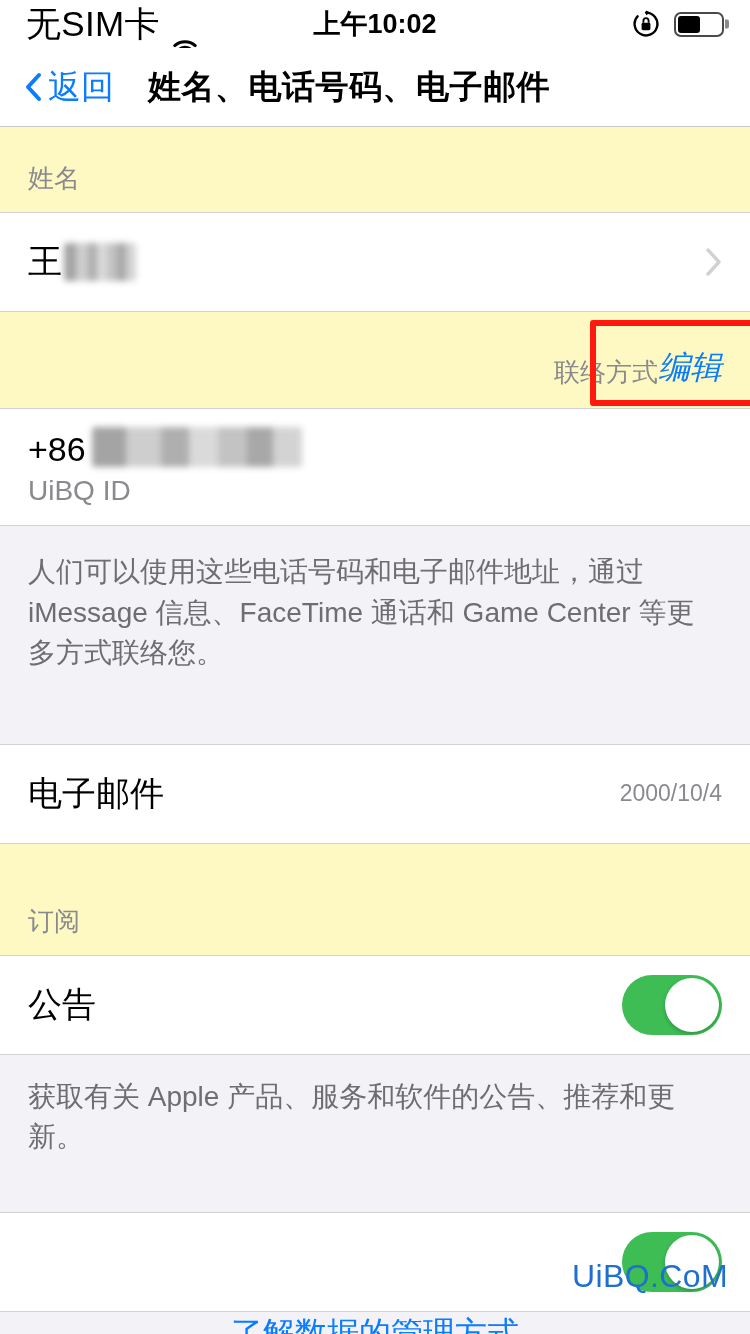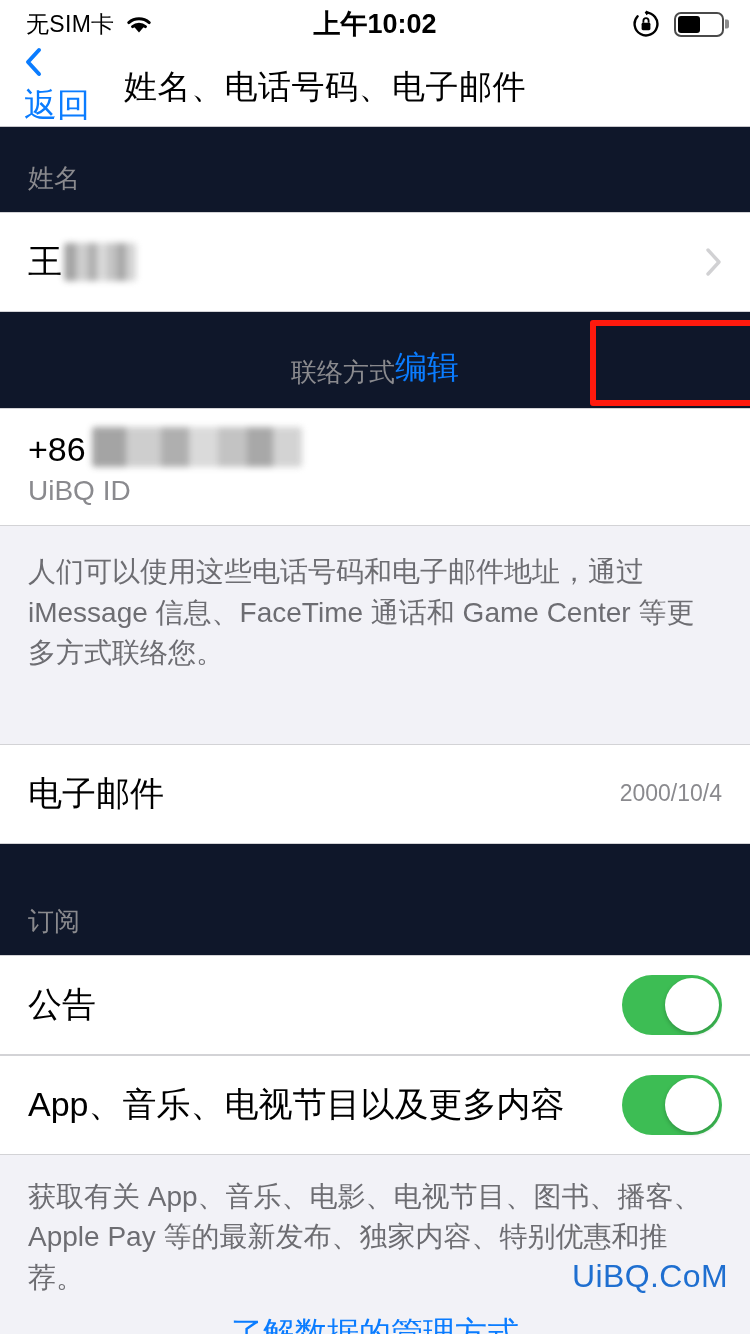--- a/index.html
+++ b/index.html
@@ -10,21 +10,21 @@
     -webkit-font-smoothing:antialiased;
     overflow:hidden;
   }
   .screen { position:relative; width:750px; height:1334px; background:#f2f2f7; overflow:hidden; }
 
   
   .statusbar {
     position:relative; height:48px; background:#fff;
     display:flex; align-items:center; padding:0 26px;
   }
-  .sb-left { display:flex; align-items:center; gap:10px; font-size:23px; color:#000; letter-spacing:.3px; white-space:nowrap; }
+  .sb-left { display:flex; align-items:flex-end; gap:10px; font-size:35px; color:#000; letter-spacing:.3px; white-space:nowrap; }
   .sb-center {
     position:absolute; left:0; right:0; text-align:center;
     font-size:27px; font-weight:bold; color:#000; pointer-events:none;
   }
   .sb-right { margin-left:auto; display:flex; align-items:center; gap:14px; }
   .wifi { display:inline-block; width:30px; height:22px; }
   .rotlock { width:28px; height:28px; }
   .battery {
     width:50px; height:25px; border:2.5px solid #4a4a4a; border-radius:7px;
     position:relative; display:flex; align-items:center; padding:2px;
@@ -33,33 +33,33 @@
     content:""; position:absolute; right:-7px; top:50%; transform:translateY(-50%);
     width:4px; height:9px; background:#8c8c8c; border-radius:0 2px 2px 0;
   }
   .battery .lvl { height:100%; background:#000; border-radius:3px; }
 
   
   .navbar {
     height:78px; background:#fff; display:flex; align-items:center;
     padding:0 24px; position:relative;
   }
-  .back { display:flex; align-items:flex-start; gap:6px; color:#0a7cff; cursor:pointer;flex-direction:column; }
+  .back { display:flex; align-items:center; gap:6px; color:#0a7cff; cursor:pointer; }
   .back .chev-l { width:18px; height:30px; }
   .back-label { font-size:33px; color:#0a7cff; }
-  .nav-title { font-size:33px; font-weight:normal; color:#000; margin-left:34px; letter-spacing:.5px; }
+  .nav-title { font-size:33px; font-weight:bold; color:#000; margin-left:34px; letter-spacing:.5px; }
 
   
   .sep-top { border-top:1px solid #c8c7cc; }
   .group-hdr {
-    background:#0f172a; padding:34px 28px 16px 28px;
+    background:#fef9c3; padding:34px 28px 16px 28px;
     font-size:26px; color:#8a8a8e; position:relative;
   }
-  .group-hdr.with-action { display:flex; align-items:flex-end; justify-content:center; padding-bottom:18px; }
-  .hdr-action { font-size:32px; color:#0a7cff; cursor:pointer; }
+  .group-hdr.with-action { display:flex; align-items:flex-end; justify-content:flex-end; padding-bottom:18px; }
+  .hdr-action { font-size:32px; color:#0a7cff; cursor:pointer;font-style:italic; }
 
   .cell {
     background:#fff; min-height:100px; display:flex; align-items:center;
     padding:0 28px; border-top:1px solid #d3d3d6; border-bottom:1px solid #d3d3d6;
   }
   .cell-title { font-size:34px; color:#000; }
   .cell-value { margin-left:auto; font-size:23px; color:#8a8a8e; }
   .chev-r { margin-left:auto; width:18px; height:30px; opacity:.45; }
 
   .footnote {
@@ -191,23 +191,23 @@
   <div class="group-hdr" style="padding-top:60px">
     <span>订阅</span>
   </div>
 
   <div class="cell">
     <span class="cell-title">公告</span>
     <span class="toggle">
         <span class="knob"></span>
       </span>
   </div>
-
-  <div class="cell">
-    <span class="cell-title">App、音乐、电视节目以及更多内容</span>
+  <div class="footnote" style="padding-bottom:54px">获取有关 Apple 产品、服务和软件的公告、推荐和更新。</div>
+
+  <div class="cell">
     <span class="toggle">
         <span class="knob"></span>
       </span>
   </div>
   <div class="footnote">获取有关 App、音乐、电影、电视节目、图书、播客、Apple Pay 等的最新发布、独家内容、特别优惠和推荐。</div>
 
   <div class="hl-box"></div>
 
   <div class="watermark">UiBQ.CoM</div>
   <div class="bottom-link">了解数据的管理方式</div>

